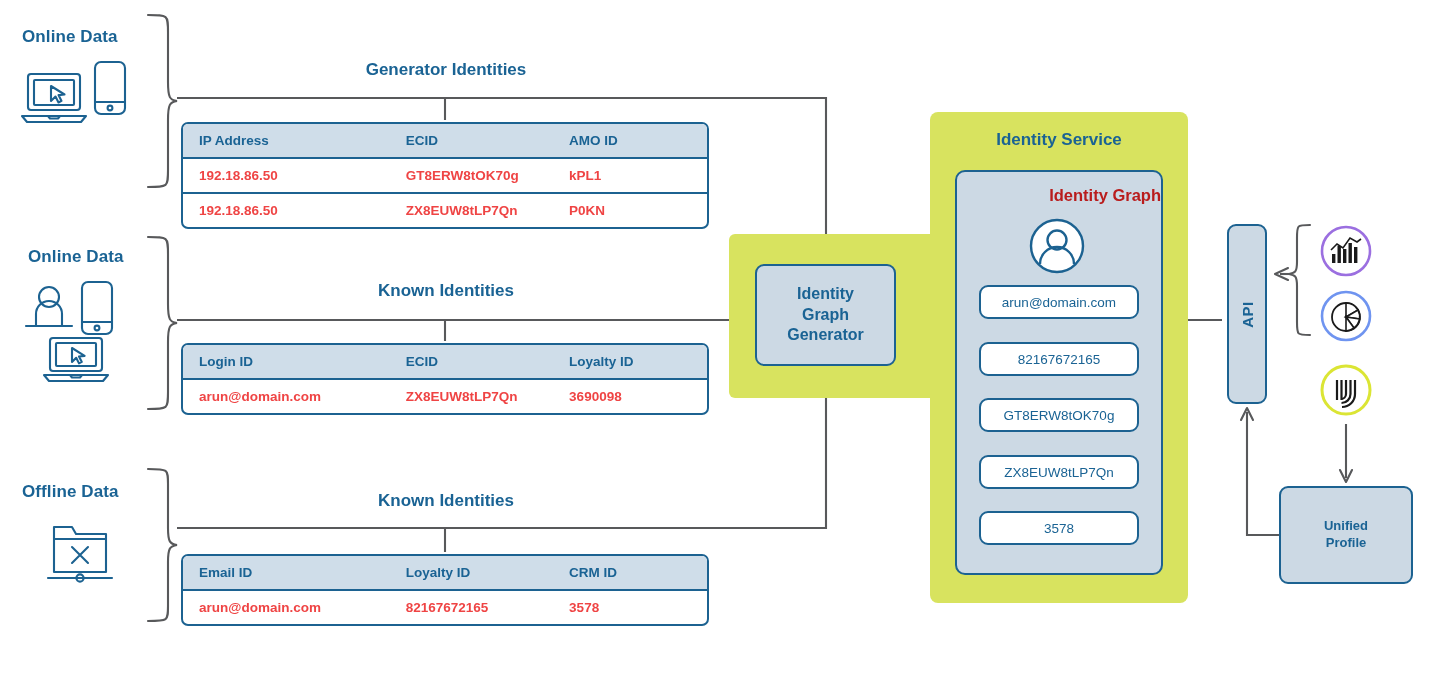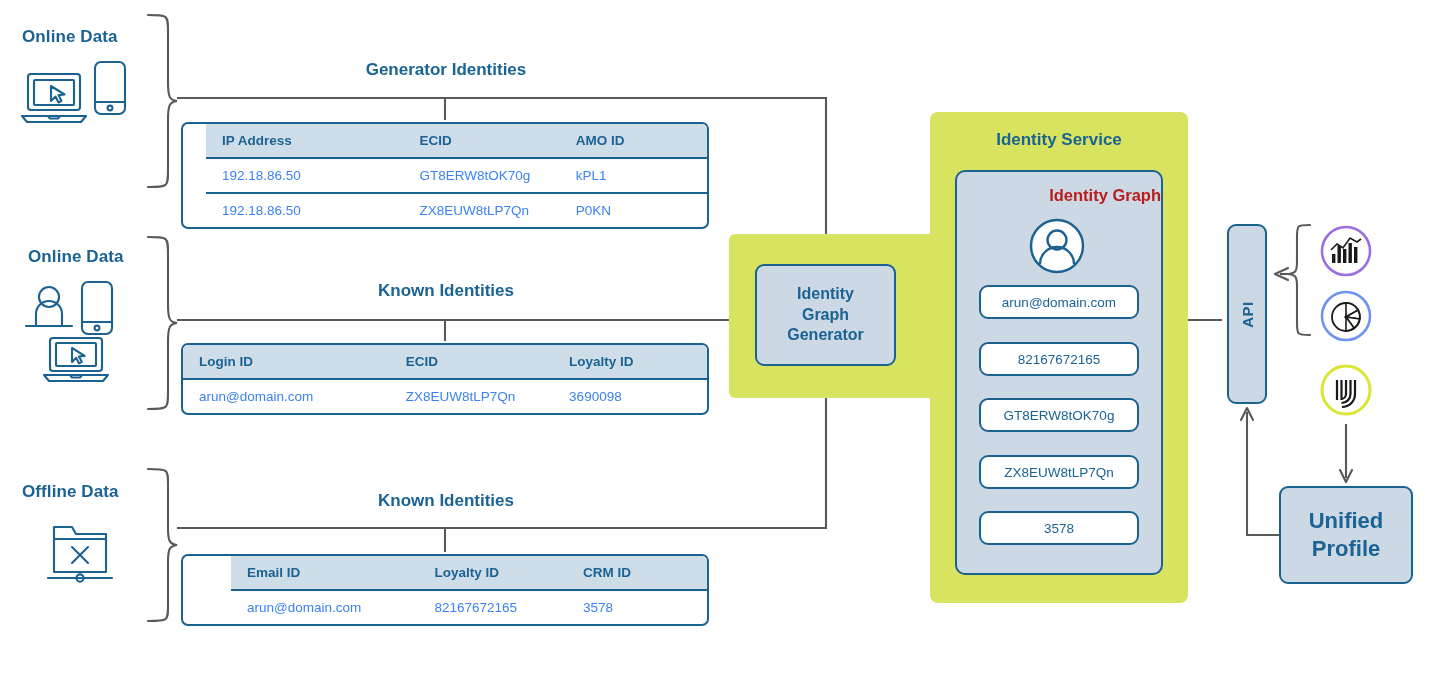--- a/index.html
+++ b/index.html
@@ -14,21 +14,21 @@
 
   
   .sec-title{font-size:17px;font-weight:700;color:#1a6394;text-align:center;width:300px;}
 
   
   .tbl{position:absolute;border:2px solid #1c6291;border-radius:7px;
        overflow:hidden;background:#ffffff;box-sizing:border-box;}
   .tbl table{border-collapse:collapse;width:100%;table-layout:fixed;}
   .tbl th{background:#cfdde9;color:#1a6394;font-size:13.5px;font-weight:700;
           text-align:left;padding:9px 0 9px 16px;border-bottom:2px solid #1c6291;}
-  .tbl td{color:#3b82f6;font-size:13.5px;font-weight:400;text-align:left;
+  .tbl td{color:#ef4444;font-size:13.5px;font-weight:700;text-align:left;
           padding:9px 0 9px 16px;border-bottom:2px solid #1c6291;}
   .tbl tr:last-child td{border-bottom:none;}
 
   
   .green-panel{position:absolute;background:#d8e35f;border-radius:8px;}
   .green-tab{position:absolute;background:#d8e35f;}
   .svc-title{position:absolute;font-size:17px;font-weight:700;color:#1a6394;
              text-align:center;width:260px;}
 
   
@@ -160,21 +160,21 @@
   <path class="ln" d="M1340 470 L1346 482 L1352 470" stroke-linecap="round" stroke-linejoin="round"></path>
 
   <path class="ln" d="M1279 535 H1247 V412"></path>
   <path class="ln" d="M1241 420 L1247 408 L1253 420" stroke-linecap="round" stroke-linejoin="round"></path>
 </svg>
 
 <div class="abs sec-title" style="left:296px;top:60px;">Generator Identities</div>
 <div class="abs sec-title" style="left:296px;top:281px;">Known Identities</div>
 <div class="abs sec-title" style="left:296px;top:491px;">Known Identities</div>
 
-<div class="tbl" style="left:181px;top:122px;width:528px;padding-left:23px;">
+<div class="tbl" style="left:181px;top:122px;width:528px;">
   <table>
     <thead>
       <tr>
         <th style="width:40%">IP Address</th>
         <th style="width:31%">ECID</th>
         <th style="width:29%">AMO ID</th>
       </tr>
     </thead>
     <tbody>
       <tr>
@@ -203,21 +203,21 @@
     <tbody>
       <tr>
         <td>arun@domain.com</td>
         <td>ZX8EUW8tLP7Qn</td>
         <td>3690098</td>
       </tr>
     </tbody>
   </table>
 </div>
 
-<div class="tbl" style="left:181px;top:554px;width:528px;padding-left:48px;">
+<div class="tbl" style="left:181px;top:554px;width:528px;">
   <table>
     <thead>
       <tr>
         <th style="width:40%">Email ID</th>
         <th style="width:31%">Loyalty ID</th>
         <th style="width:29%">CRM ID</th>
       </tr>
     </thead>
     <tbody>
       <tr>
@@ -287,16 +287,16 @@
   <circle cx="27" cy="27" r="24" fill="#ffffff" stroke="#dbe534" stroke-width="3"></circle>
   <g fill="none" stroke="#1a1a1a" stroke-width="2.2">
     <path d="M18 17 v20"></path>
     <path d="M22.5 17 v20"></path>
     <path d="M27 17 v14 a5 5 0 0 1 -5 5"></path>
     <path d="M31.5 17 v14 a9 9 0 0 1 -9 9"></path>
     <path d="M36 17 v14 a13 13 0 0 1 -13 13"></path>
   </g>
 </svg>
 
-<div class="bluebox" style="left:1279px;top:486px;width:134px;height:98px;font-size:22px;flex-direction:column;">
+<div class="bluebox" style="left:1279px;top:486px;width:134px;height:98px;font-size:13px;flex-direction:column;">
   <span>Unified</span>
   <span>Profile</span>
 </div>
 
 </body></html>

